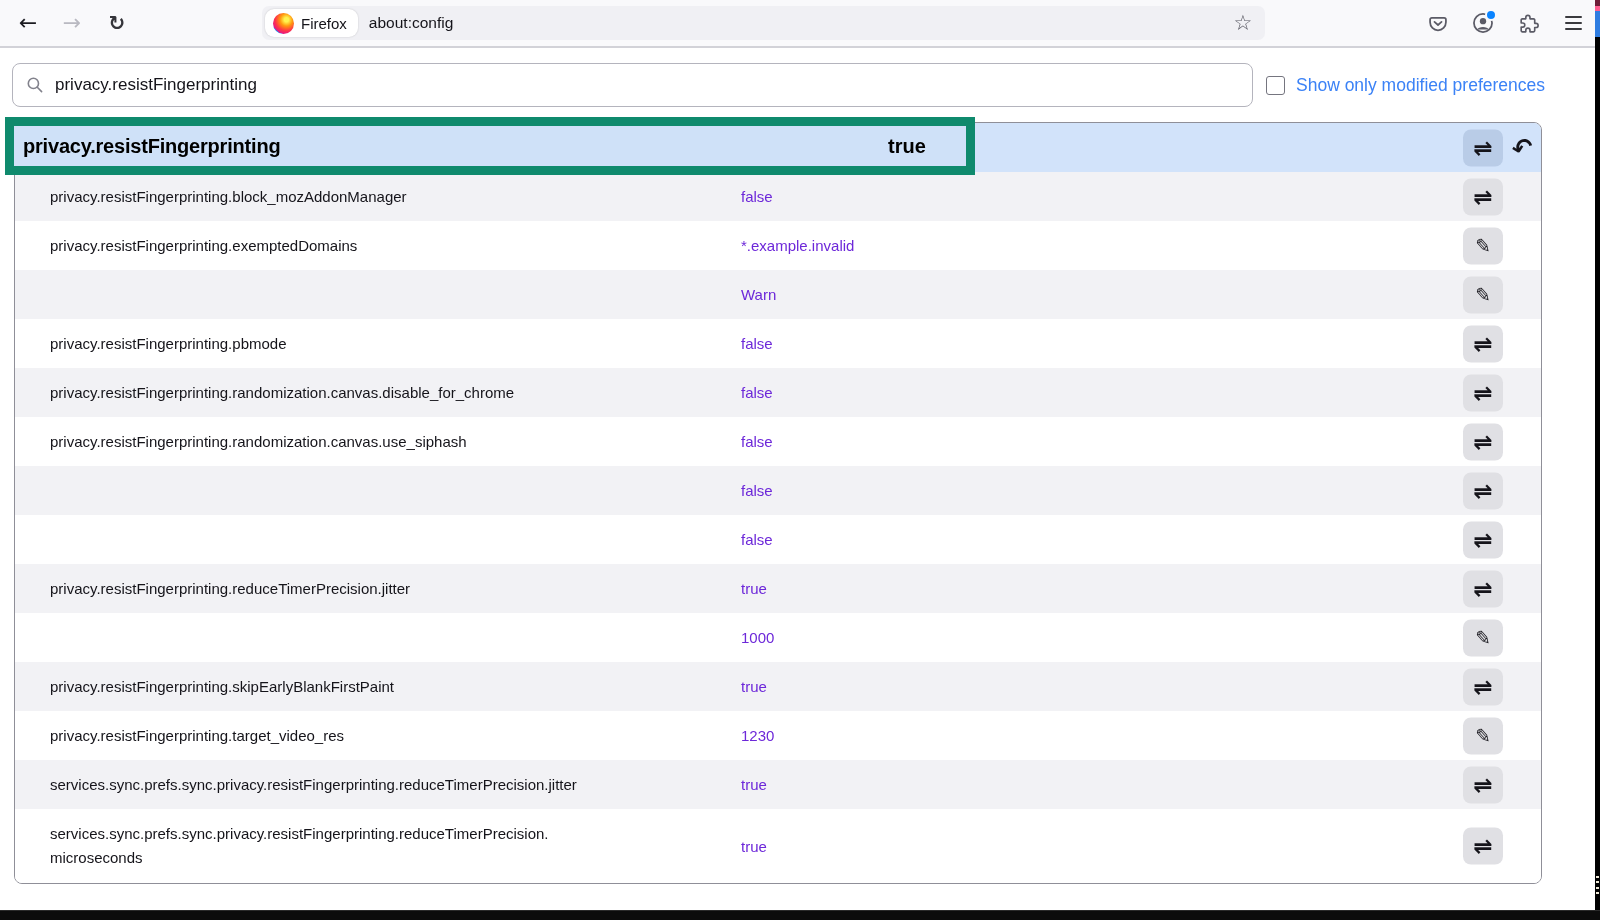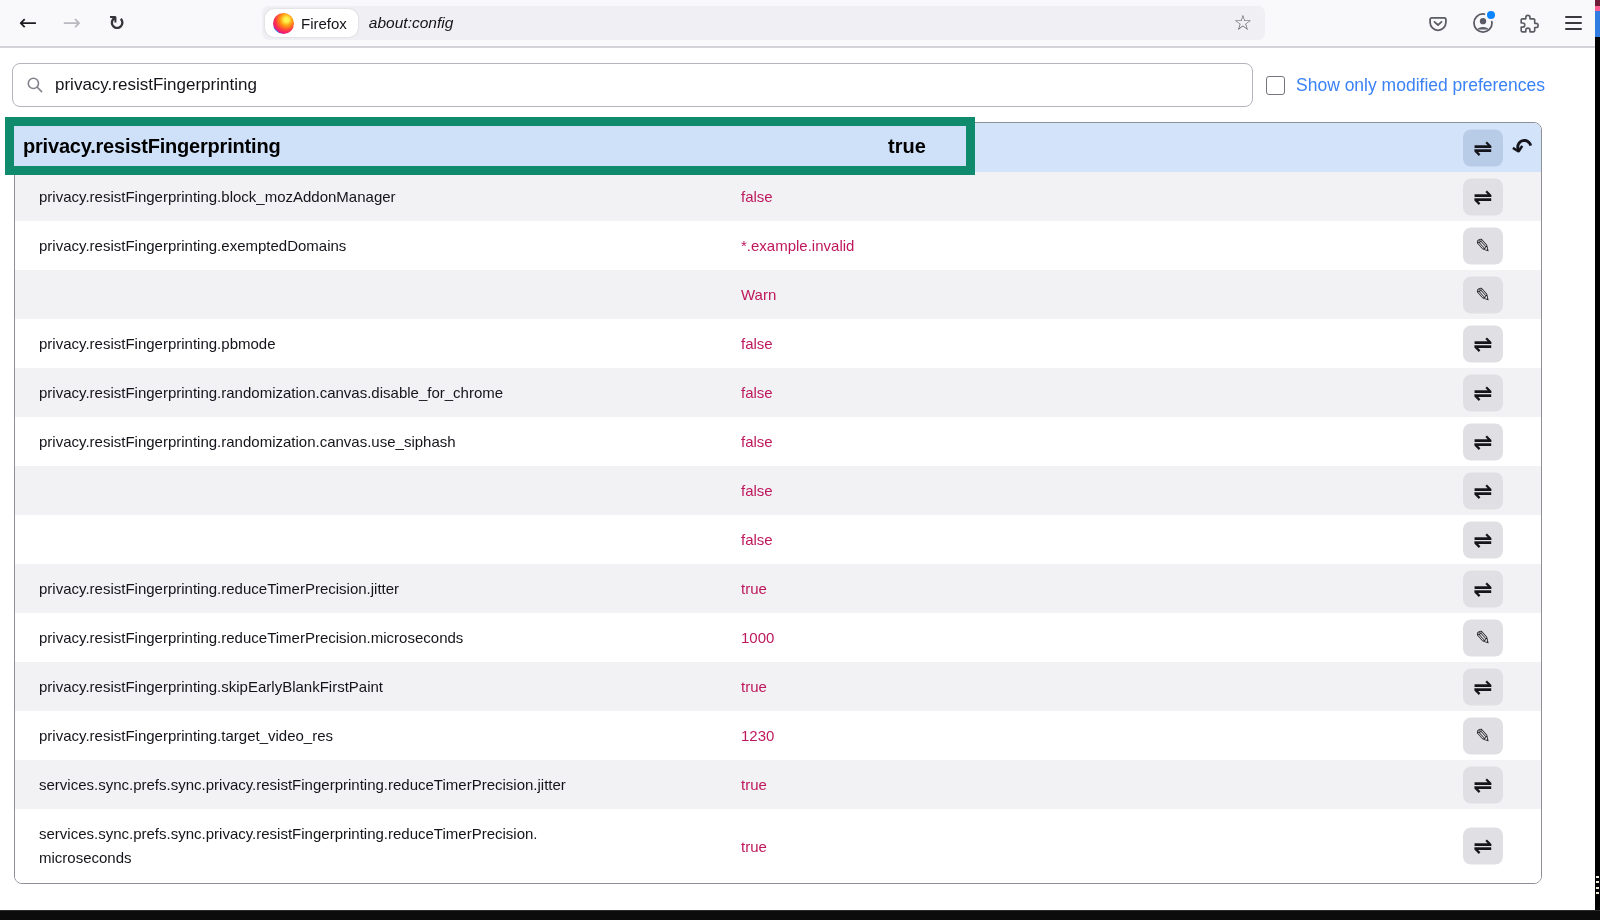--- a/index.html
+++ b/index.html
@@ -17,21 +17,21 @@
   .btn-reload{left:101px;color:#35353a;font-weight:700;font-size:20px;}
   .urlbar{position:absolute;left:262px;top:6px;width:1003px;height:34px;background:#f0f0f4;
     border-radius:7px;display:flex;align-items:center;}
   .chip{margin-left:3px;height:28px;background:#fff;border-radius:9px;display:flex;
     align-items:center;padding:0 11px 0 8px;gap:7px;box-shadow:0 0 2px rgba(0,0,0,.18);}
   .ff-logo{width:21px;height:21px;border-radius:50%;
     background:
       radial-gradient(circle at 64% 32%, #fff44f 0 11%, #ff980e 32%, #ff3647 56%, #e31587 74%, rgba(0,0,0,0) 75%),
       radial-gradient(circle at 42% 62%, #00b3f4 0 28%, #5e34ca 62%, #312a65 100%);}
   .chip-label{font-size:15px;color:#15141a;}
-  .url-text{margin-left:11px;font-size:15.5px;color:#15141a;font-style:italic;}
+  .url-text{margin-left:11px;font-size:15.5px;color:#15141a;}
   .star-btn{position:absolute;right:6px;top:0;height:34px;width:32px;border:none;background:none;
     font-family:"DejaVu Sans",sans-serif;font-size:21px;color:#55555f;cursor:pointer;padding:0;}
   .toolbar-right{position:absolute;right:12px;top:6px;height:34px;display:flex;
     align-items:center;gap:15px;}
   .tb-icon{width:30px;height:30px;display:flex;align-items:center;justify-content:center;
     border:none;background:none;cursor:pointer;position:relative;padding:0;}
   .badge{position:absolute;top:1px;right:1px;width:8px;height:8px;border-radius:50%;
     background:#0a84ff;border:2px solid #f9f9fb;}
   .hamburger{display:flex;flex-direction:column;gap:4px;}
   .hamburger i{display:block;width:17px;height:2px;background:#3a3a3e;border-radius:1px;}
@@ -48,23 +48,23 @@
     box-sizing:border-box;cursor:pointer;flex:0 0 auto;}
   .filter-label{font-size:17.5px;color:#3b82f6;white-space:nowrap;}
 
   
   .table{position:absolute;left:14px;top:122px;width:1526px;background:#fff;
     border:1px solid #8f8f98;border-radius:8px;overflow:hidden;box-sizing:content-box;}
   .row{position:relative;height:49px;display:flex;align-items:center;background:#fff;}
   .row.shaded{background:#f2f2f5;}
   .row.selected{background:#d2e3fa;}
   .row.tall{height:74px;}
-  .pname{margin-left:24px;max-width:648px;font-size:15px;color:#15141a;
+  .pname{margin-left:35px;max-width:648px;font-size:15px;color:#15141a;
     white-space:pre-line;line-height:1.6;}
-  .pval{position:absolute;left:726px;font-size:15px;color:#be185d;}
+  .pval{position:absolute;left:726px;font-size:15px;color:#6d28d9;}
   .action-btn{position:absolute;right:38px;top:50%;transform:translateY(-50%);
     width:40px;height:37px;border:none;border-radius:8px;background:#e0e0e4;
     display:flex;align-items:center;justify-content:center;cursor:pointer;padding:0;}
   .row.selected .action-btn{background:#b9cce7;}
   .undo-btn{position:absolute;right:1px;top:50%;transform:translateY(-50%);
     width:36px;height:37px;border:none;background:none;display:flex;align-items:center;
     justify-content:center;cursor:pointer;padding:0;}
   .glyph{font-family:"DejaVu Sans",sans-serif;color:#15141a;line-height:1;}
   .glyph.toggle{font-size:23px;font-weight:600;}
   .glyph.edit{font-size:19px;transform:rotate(3deg);}
@@ -217,21 +217,20 @@
           </button>
         </div>
         <div class="row shaded">
           <span class="pname">privacy.resistFingerprinting.reduceTimerPrecision.jitter</span>
           <span class="pval">true</span>
           <button class="action-btn">
             <span class="glyph toggle">⇌</span>
           </button>
         </div>
         <div class="row">
-          <span class="pname">privacy.resistFingerprinting.reduceTimerPrecision.microseconds</span>
           <span class="pval">1000</span>
           <button class="action-btn">
             <span class="glyph edit">✎</span>
           </button>
         </div>
         <div class="row shaded">
           <span class="pname">privacy.resistFingerprinting.skipEarlyBlankFirstPaint</span>
           <span class="pval">true</span>
           <button class="action-btn">
             <span class="glyph toggle">⇌</span>

